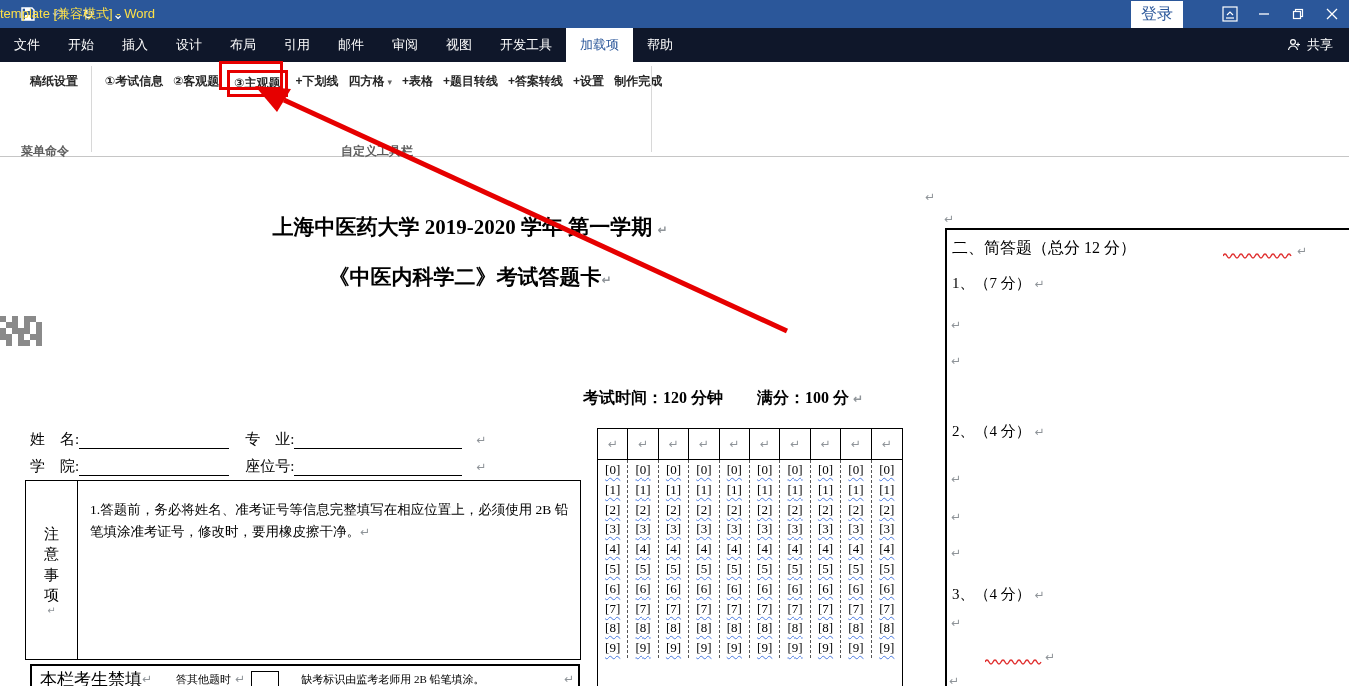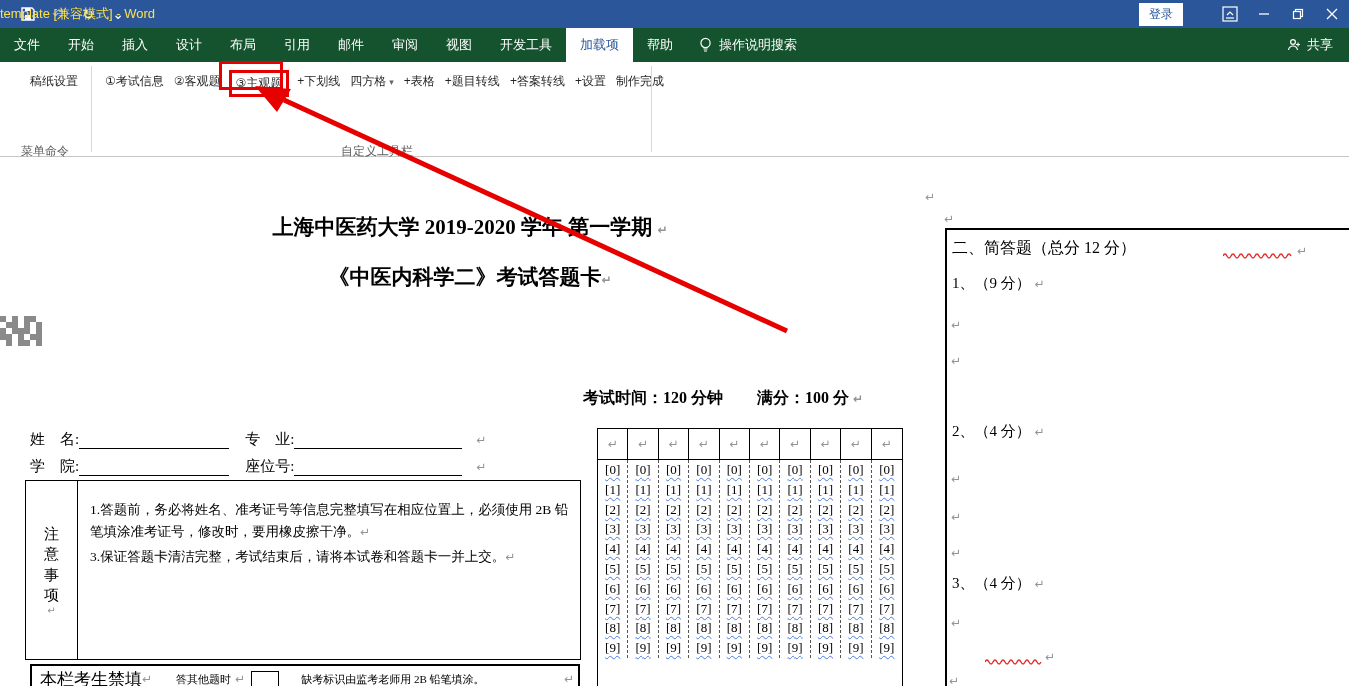--- a/index.html
+++ b/index.html
@@ -9,36 +9,36 @@
 
   
   #titlebar { position:absolute; left:0; top:0; width:1349px; height:28px;
     background:#2b579a; color:#fff; display:flex; align-items:center; }
   .qat { display:flex; align-items:center; gap:14px; padding-left:20px; width:140px; }
   .qat .icon { width:16px; height:16px; display:flex; align-items:center; justify-content:center;
     color:#fff; font-size:14px; line-height:1; }
   .qat .dim { color:#9fb3d5; }
   #title-text { position:absolute; left:0; right:0; text-align:left; font-size:13px; color:#fde047; pointer-events:none; }
   .tb-right { margin-left:auto; display:flex; align-items:center; height:28px; }
-  .login-btn { background:#fff; color:#2b579a; font-size:12px; padding:3px 10px; margin-right:30px; cursor:pointer; }
+  .login-btn { background:#fff; color:#2b579a; font-size:16px; padding:3px 10px; margin-right:30px; cursor:pointer; }
   .winbtn { width:34px; height:28px; display:flex; align-items:center; justify-content:center; }
   .winbtn svg { display:block; }
 
   
   #tabrow { position:absolute; left:0; top:28px; width:1349px; height:34px;
-    background:#14532d; display:flex; align-items:stretch; color:#fff; font-size:13px; }
+    background:#0f172a; display:flex; align-items:stretch; color:#fff; font-size:13px; }
   .tab { padding:0 14px; display:flex; align-items:center; cursor:pointer; }
   .tab.active { background:#fff; color:#2b579a; }
   .tellme { display:flex; align-items:center; gap:7px; padding:0 12px; }
   .share { margin-left:auto; display:flex; align-items:center; gap:6px; padding:0 16px; font-size:13px; }
 
   
   #ribbon { position:absolute; left:0; top:62px; width:1349px; height:95px; background:#fff;
     border-bottom:1px solid #c6c6c6; }
-  .rgroup { position:absolute; top:0; height:102px; }
+  .rgroup { position:absolute; top:0; height:102px;font-weight:bold; }
   .rgroup .btns { display:flex; gap:6px; align-items:flex-start; padding-top:8px; }
   .rbtn { font-size:12px; color:#262626; padding:3px 2px; white-space:nowrap; cursor:pointer; }
   .rbtn.hl { border:3px solid #e60000; padding:2px 4px; }
   .caret { color:#666; font-size:9px; margin-left:3px; }
   .grp-label { position:absolute; bottom:4px; left:0; right:0; text-align:center;
     font-size:12px; color:#5d5d5d; }
   .vsep { position:absolute; top:4px; height:86px; width:1px; background:#d8d8d8; }
 
   
   #doc { position:absolute; left:0; top:158px; width:1349px; height:528px; background:#fff;
@@ -156,27 +156,20 @@
       <div class="tab">插入</div>
       <div class="tab">设计</div>
       <div class="tab">布局</div>
       <div class="tab">引用</div>
       <div class="tab">邮件</div>
       <div class="tab">审阅</div>
       <div class="tab">视图</div>
       <div class="tab">开发工具</div>
       <div class="tab active">加载项</div>
       <div class="tab">帮助</div>
-      <div class="tellme">
-        <svg width="13" height="17" viewBox="0 0 13 17">
-          <circle cx="6.5" cy="6" r="4.6" fill="none" stroke="#fff" stroke-width="1.2"></circle>
-          <path d="M4.5 12h4M5 14h3" stroke="#fff" stroke-width="1.2"></path>
-        </svg>
-        <span>操作说明搜索</span>
-      </div>
       <div class="share">
         <svg width="14" height="14" viewBox="0 0 14 14">
           <circle cx="6" cy="4" r="2.4" fill="none" stroke="#fff" stroke-width="1.2"></circle>
           <path d="M1.5 12c.5-3 2.5-4 4.5-4s4 1 4.5 4" fill="none" stroke="#fff" stroke-width="1.2"></path>
           <path d="M11 4.5v4M9 6.5h4" stroke="#fff" stroke-width="1.1"></path>
         </svg>
         <span>共享</span>
       </div>
     </div>
 
@@ -254,21 +247,20 @@
       <div class="vcell">
           <div class="vchar">注</div>
           <div class="vchar">意</div>
           <div class="vchar">事</div>
           <div class="vchar">项</div>
 
         <span class="pil" style="font-size:10px;">↵</span>
       </div>
       <div class="body">
           <p class="notice-item">1.答题前，务必将姓名、准考证号等信息完整填写在相应位置上，必须使用 2B 铅笔填涂准考证号，修改时，要用橡皮擦干净。<span class="pil">↵</span></p>
-          <p class="notice-item">3.保证答题卡清洁完整，考试结束后，请将本试卷和答题卡一并上交。<span class="pil">↵</span></p>
         </div>
     </div>
 
     <div id="forbid">
       <span class="t1">本栏考生禁填</span>
       <span class="pil">↵</span>
       <span class="small" style="margin-left:24px;">答其他题时</span>
       <span class="pil" style="margin-left:4px;">↵</span>
       <div class="absent-box"></div>
       <span class="small" style="margin-left:16px;">缺考标识由监考老师用 2B 铅笔填涂。</span>
@@ -433,28 +425,28 @@
     </div>
 
     <div id="rightbox">
       <div class="heading">
         <span>二、简答题（总分 12 分）</span>
       </div>
       <svg class="squiggle" style="left:276px; top:22px;" width="70" height="7">
         <path d="M0 4 Q2 0 4 4 T8 4 T12 4 T16 4 T20 4 T24 4 T28 4 T32 4 T36 4 T40 4 T44 4 T48 4 T52 4 T56 4 T60 4 T64 4 T68 4" fill="none" stroke="#e03030" stroke-width="1.4"></path>
       </svg>
       <span class="pil abs" style="left:350px; top:14px;">↵</span>
-      <div class="q" style="top:44px;"><span>1、（9 分）</span> <span class="pil">↵</span></div>
+      <div class="q" style="top:44px;"><span>1、（7 分）</span> <span class="pil">↵</span></div>
       <span class="pil abs" style="left:4px; top:88px;">↵</span>
       <span class="pil abs" style="left:4px; top:124px;">↵</span>
       <div class="q" style="top:192px;"><span>2、（4 分）</span> <span class="pil">↵</span></div>
       <span class="pil abs" style="left:4px; top:242px;">↵</span>
       <span class="pil abs" style="left:4px; top:280px;">↵</span>
       <span class="pil abs" style="left:4px; top:316px;">↵</span>
-      <div class="q" style="top:344px;"><span>3、（4 分）</span> <span class="pil">↵</span></div>
+      <div class="q" style="top:355px;"><span>3、（4 分）</span> <span class="pil">↵</span></div>
       <span class="pil abs" style="left:4px; top:386px;">↵</span>
       <svg class="squiggle" style="left:38px; top:428px;" width="58" height="7">
         <path d="M0 4 Q2 0 4 4 T8 4 T12 4 T16 4 T20 4 T24 4 T28 4 T32 4 T36 4 T40 4 T44 4 T48 4 T52 4 T56 4" fill="none" stroke="#e03030" stroke-width="1.4"></path>
       </svg>
       <span class="pil abs" style="left:98px; top:420px;">↵</span>
       <span class="pil abs" style="left:2px; top:444px;">↵</span>
     </div>
 
     <span class="pil abs" style="left:925px; top:32px;">↵</span>
     <span class="pil abs" style="left:944px; top:54px;">↵</span>

